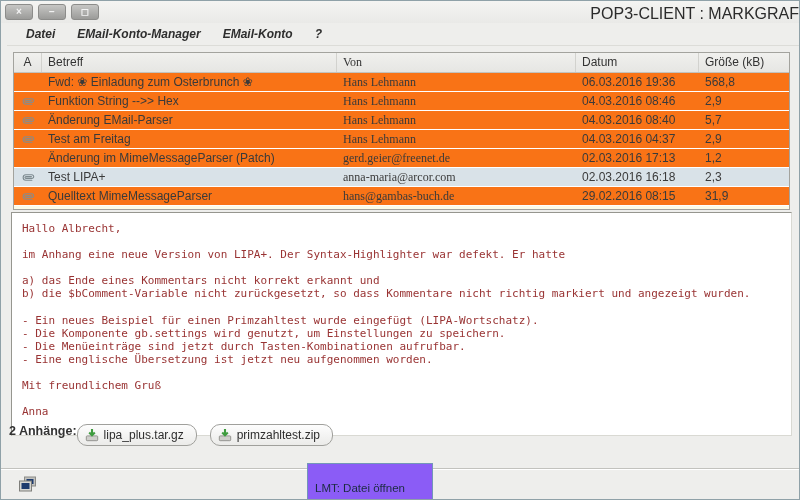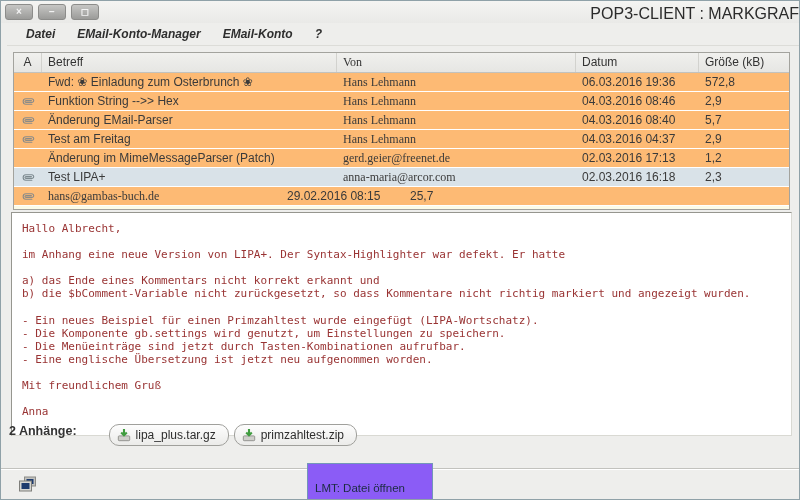--- a/index.html
+++ b/index.html
@@ -22,41 +22,41 @@
   .menubar { position:absolute; top:22px; left:6px; width:100%; height:23px;
     padding-left:8px; border-bottom:1px solid #dcdcd8; display:flex; align-items:center;font-style:italic; }
   .menuitem { display:inline-block; padding:2px 11px; font-size:12px; font-weight:600;
     color:#2e2e2e; }
   
   .mailtable { position:absolute; top:51px; left:12px; width:777px; height:158px;
     border:1px solid #a3a39e; background:#fbfbe8; }
   .thead { display:flex; height:20px; background:linear-gradient(#f0f0ee,#e6e6e3);
     border-bottom:1px solid #c2c2be; font-size:12px; color:#333; }
   .th { line-height:19px; padding-left:6px; border-right:1px solid #d2d2ce; overflow:hidden; white-space:nowrap; }
-  .trow { display:flex; height:19px; background:#fdba74; border-bottom:1px solid #ffffff;
+  .trow { display:flex; height:19px; background:#f97316; border-bottom:1px solid #ffffff;
     font-size:12px; color:#3a3a3a; }
   .trow.sel { background:#d9e2e8; }
   .c { line-height:18px; padding-left:6px; overflow:hidden; white-space:nowrap; }
   .col-a      { width:28px; text-align:center; padding-left:0; display:flex; align-items:center; justify-content:center; }
   .col-sub    { width:295px; }
   .col-von    { width:239px;font-family:Liberation Serif, serif; }
   .col-dat    { width:123px; }
   .col-size   { flex:1; }
   .clip { transform:rotate(45deg); display:block; }
   
   .msg { position:absolute; top:211px; left:10px; width:781px; height:224px;
     background:#ffffff; border:1px solid; border-color:#96968f #d9d9d3 #d9d9d3 #96968f;
     padding:9px 8px 0 10px;
     font-family:"DejaVu Sans Mono", monospace; font-size:11px; line-height:13.1px;
     color:#993333; white-space:pre-wrap; overflow:hidden; }
   
   .attachbar { position:absolute; top:423px; left:0; width:100%; height:29px;
     display:flex; align-items:flex-start; }
   .attachlabel { margin-left:8px; font-size:12.5px; font-weight:600; color:#333; }
-  .attachbtns { display:flex; gap:5px; margin-left:32px; }
+  .attachbtns { display:flex; gap:13px; margin-left:0; }
   .attachbtn { display:inline-flex; align-items:center; gap:5px; height:22px;
     padding:0 12px 0 7px; border:1px solid #a0a09c; border-radius:10px;
     background:linear-gradient(#fdfdfd,#ebebe9); font-size:12px; color:#2e2e2e; }
   
   .statusbar { position:absolute; top:467px; left:0; width:100%; height:33px;
     border-top:1px solid #c2c2be; box-shadow:inset 0 1px 0 #ffffff; background:#eeeeec; }
   .monicon { position:absolute; top:7px; left:16px; }
   
   .tooltip { position:absolute; top:462px; left:306px; z-index:10;
     background:#8b5cf6; border:1px solid #7396b8; padding:17px 7px 3px 7px;
@@ -94,21 +94,21 @@
 
     <div class="trow">
       <div class="c col-a">
         <svg class="clip" width="11" height="13" viewBox="0 0 24 24" fill="none" stroke="#8b8b88" stroke-width="2.4" stroke-linecap="round" style="visibility: hidden;">
             <path d="M21.44 11.05l-9.19 9.19a6 6 0 0 1-8.49-8.49l9.19-9.19a4 4 0 1 1 5.66 5.66l-9.2 9.19a2 2 0 0 1-2.83-2.83l8.49-8.48"></path>
           </svg>
       </div>
       <div class="c col-sub">Fwd: ❀ Einladung zum Osterbrunch ❀</div>
       <div class="c col-von">Hans Lehmann</div>
       <div class="c col-dat">06.03.2016 19:36</div>
-      <div class="c col-size">572,8</div>
+      <div class="c col-size">568,8</div>
     </div>
 
     <div class="trow">
       <div class="c col-a">
         <svg class="clip" width="11" height="13" viewBox="0 0 24 24" fill="none" stroke="#8b8b88" stroke-width="2.4" stroke-linecap="round">
             <path d="M21.44 11.05l-9.19 9.19a6 6 0 0 1-8.49-8.49l9.19-9.19a4 4 0 1 1 5.66 5.66l-9.2 9.19a2 2 0 0 1-2.83-2.83l8.49-8.48"></path>
           </svg>
       </div>
       <div class="c col-sub">Funktion String --&gt;&gt; Hex</div>
       <div class="c col-von">Hans Lehmann</div>
@@ -163,23 +163,24 @@
       <div class="c col-dat">02.03.2016 16:18</div>
       <div class="c col-size">2,3</div>
     </div>
 
     <div class="trow">
       <div class="c col-a">
         <svg class="clip" width="11" height="13" viewBox="0 0 24 24" fill="none" stroke="#8b8b88" stroke-width="2.4" stroke-linecap="round">
             <path d="M21.44 11.05l-9.19 9.19a6 6 0 0 1-8.49-8.49l9.19-9.19a4 4 0 1 1 5.66 5.66l-9.2 9.19a2 2 0 0 1-2.83-2.83l8.49-8.48"></path>
           </svg>
       </div>
+      <div class="c col-sub">Quelltext MimeMessageParser</div>
       <div class="c col-von">hans@gambas-buch.de</div>
       <div class="c col-dat">29.02.2016 08:15</div>
-      <div class="c col-size">25,7</div>
+      <div class="c col-size">31,9</div>
     </div>
   </div>
 
   <div class="msg">Hallo Albrecht,
 
 im Anhang eine neue Version von LIPA+. Der Syntax-Highlighter war defekt. Er hatte
 
 a) das Ende eines Kommentars nicht korrekt erkannt und
 b) die $bComment-Variable nicht zurückgesetzt, so dass Kommentare nicht richtig markiert und angezeigt wurden.
 

